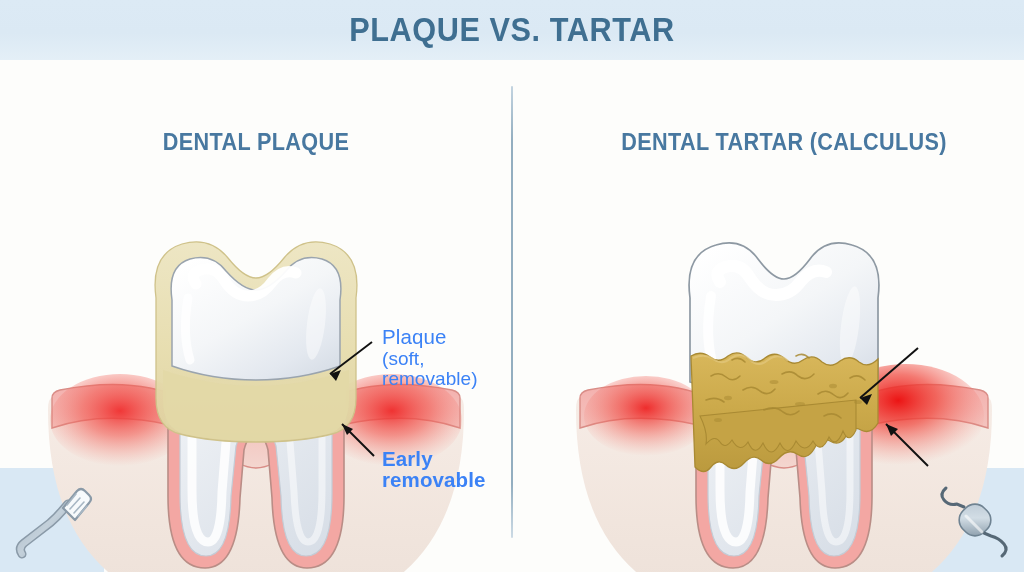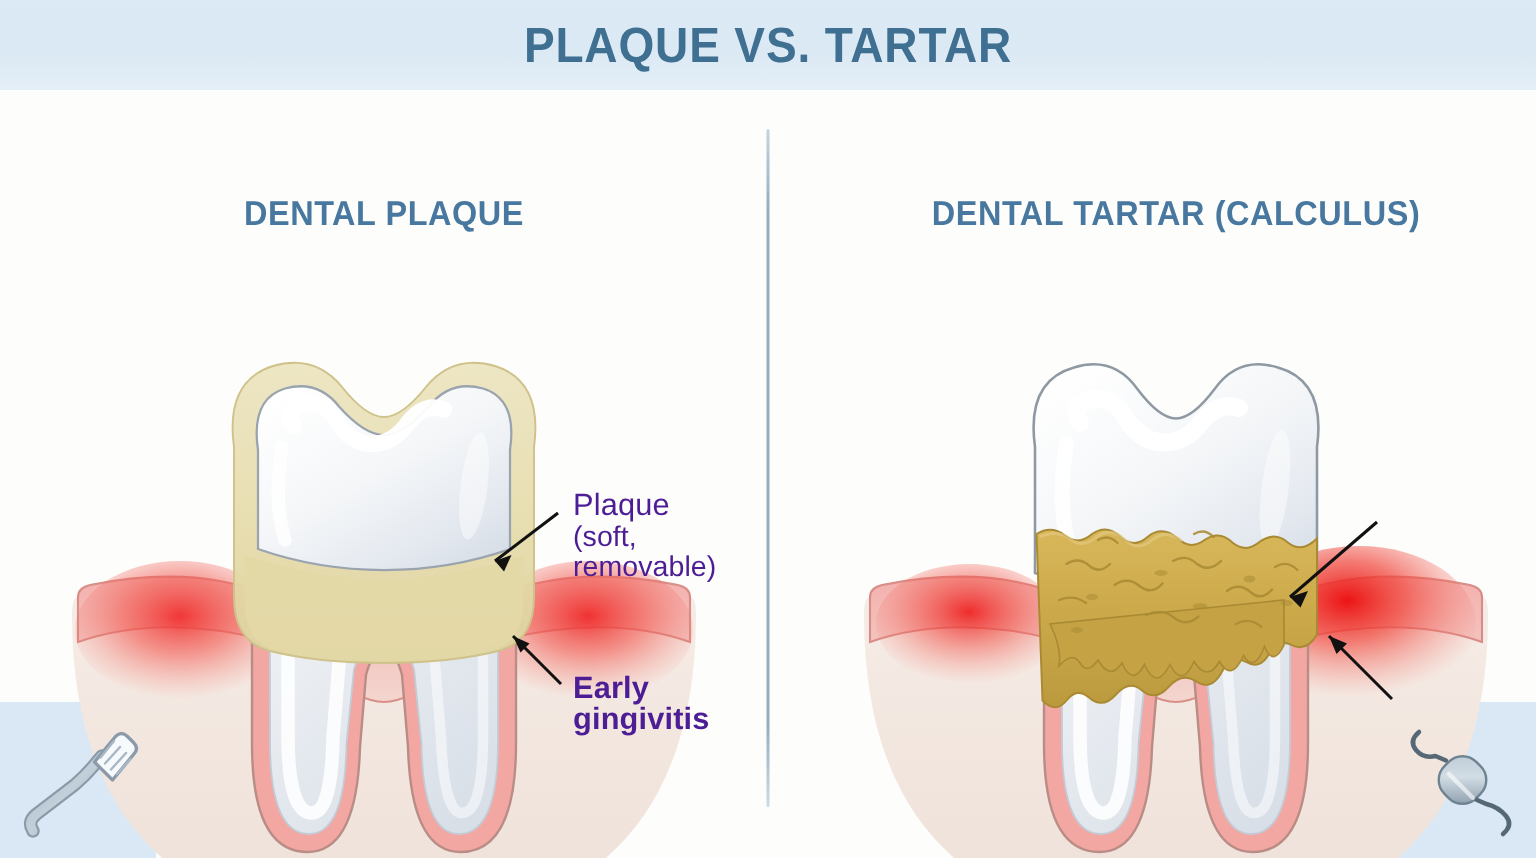--- a/index.html
+++ b/index.html
@@ -49,21 +49,21 @@
     text-align:center;
     color:#4878a0;
     font-size:23px;font-weight:bold;letter-spacing:.4px;
     transform:scaleX(.94);
     white-space:nowrap;
   }
 
   .tooth-svg{position:absolute;left:0;top:0;width:512px;height:512px;}
 
   
-  .anno{position:absolute;color:#4c1d95;line-height:1.04;}
+  .anno{position:absolute;color:#3b82f6;line-height:1.04;}
   .anno .main{font-size:20.5px;display:block;letter-spacing:.1px;}
   .anno .sub{font-size:19px;display:block;margin-top:2px;letter-spacing:.05px;}
 
   .anno-plaque{left:382px;top:228px;}
   .anno-gingivitis{left:382px;top:350px;font-weight:bold;}
   .anno-gingivitis .main{display:block;}
 
   
   .icon-svg{position:absolute;}
   .icon-brush{left:10px;top:474px;width:92px;height:92px;}
@@ -160,21 +160,21 @@
       </g>
     </svg>
 
     <div class="anno anno-plaque">
       <span class="main">Plaque</span>
       <span class="sub">(soft, removable)</span>
     </div>
 
     <div class="anno anno-gingivitis">
       <span class="main">Early</span>
-      <span class="main">gingivitis</span>
+      <span class="main">removable</span>
     </div>
   </div>
 
   <div class="panel panel-right">
     <div class="panel-heading">DENTAL TARTAR (CALCULUS)</div>
 
     <svg class="tooth-svg" viewBox="0 0 512 512">
       <defs>
         <linearGradient id="bonegradR" x1="0" y1="0" x2="0" y2="1">
           <stop offset="0%" stop-color="#f6ece6"></stop>

